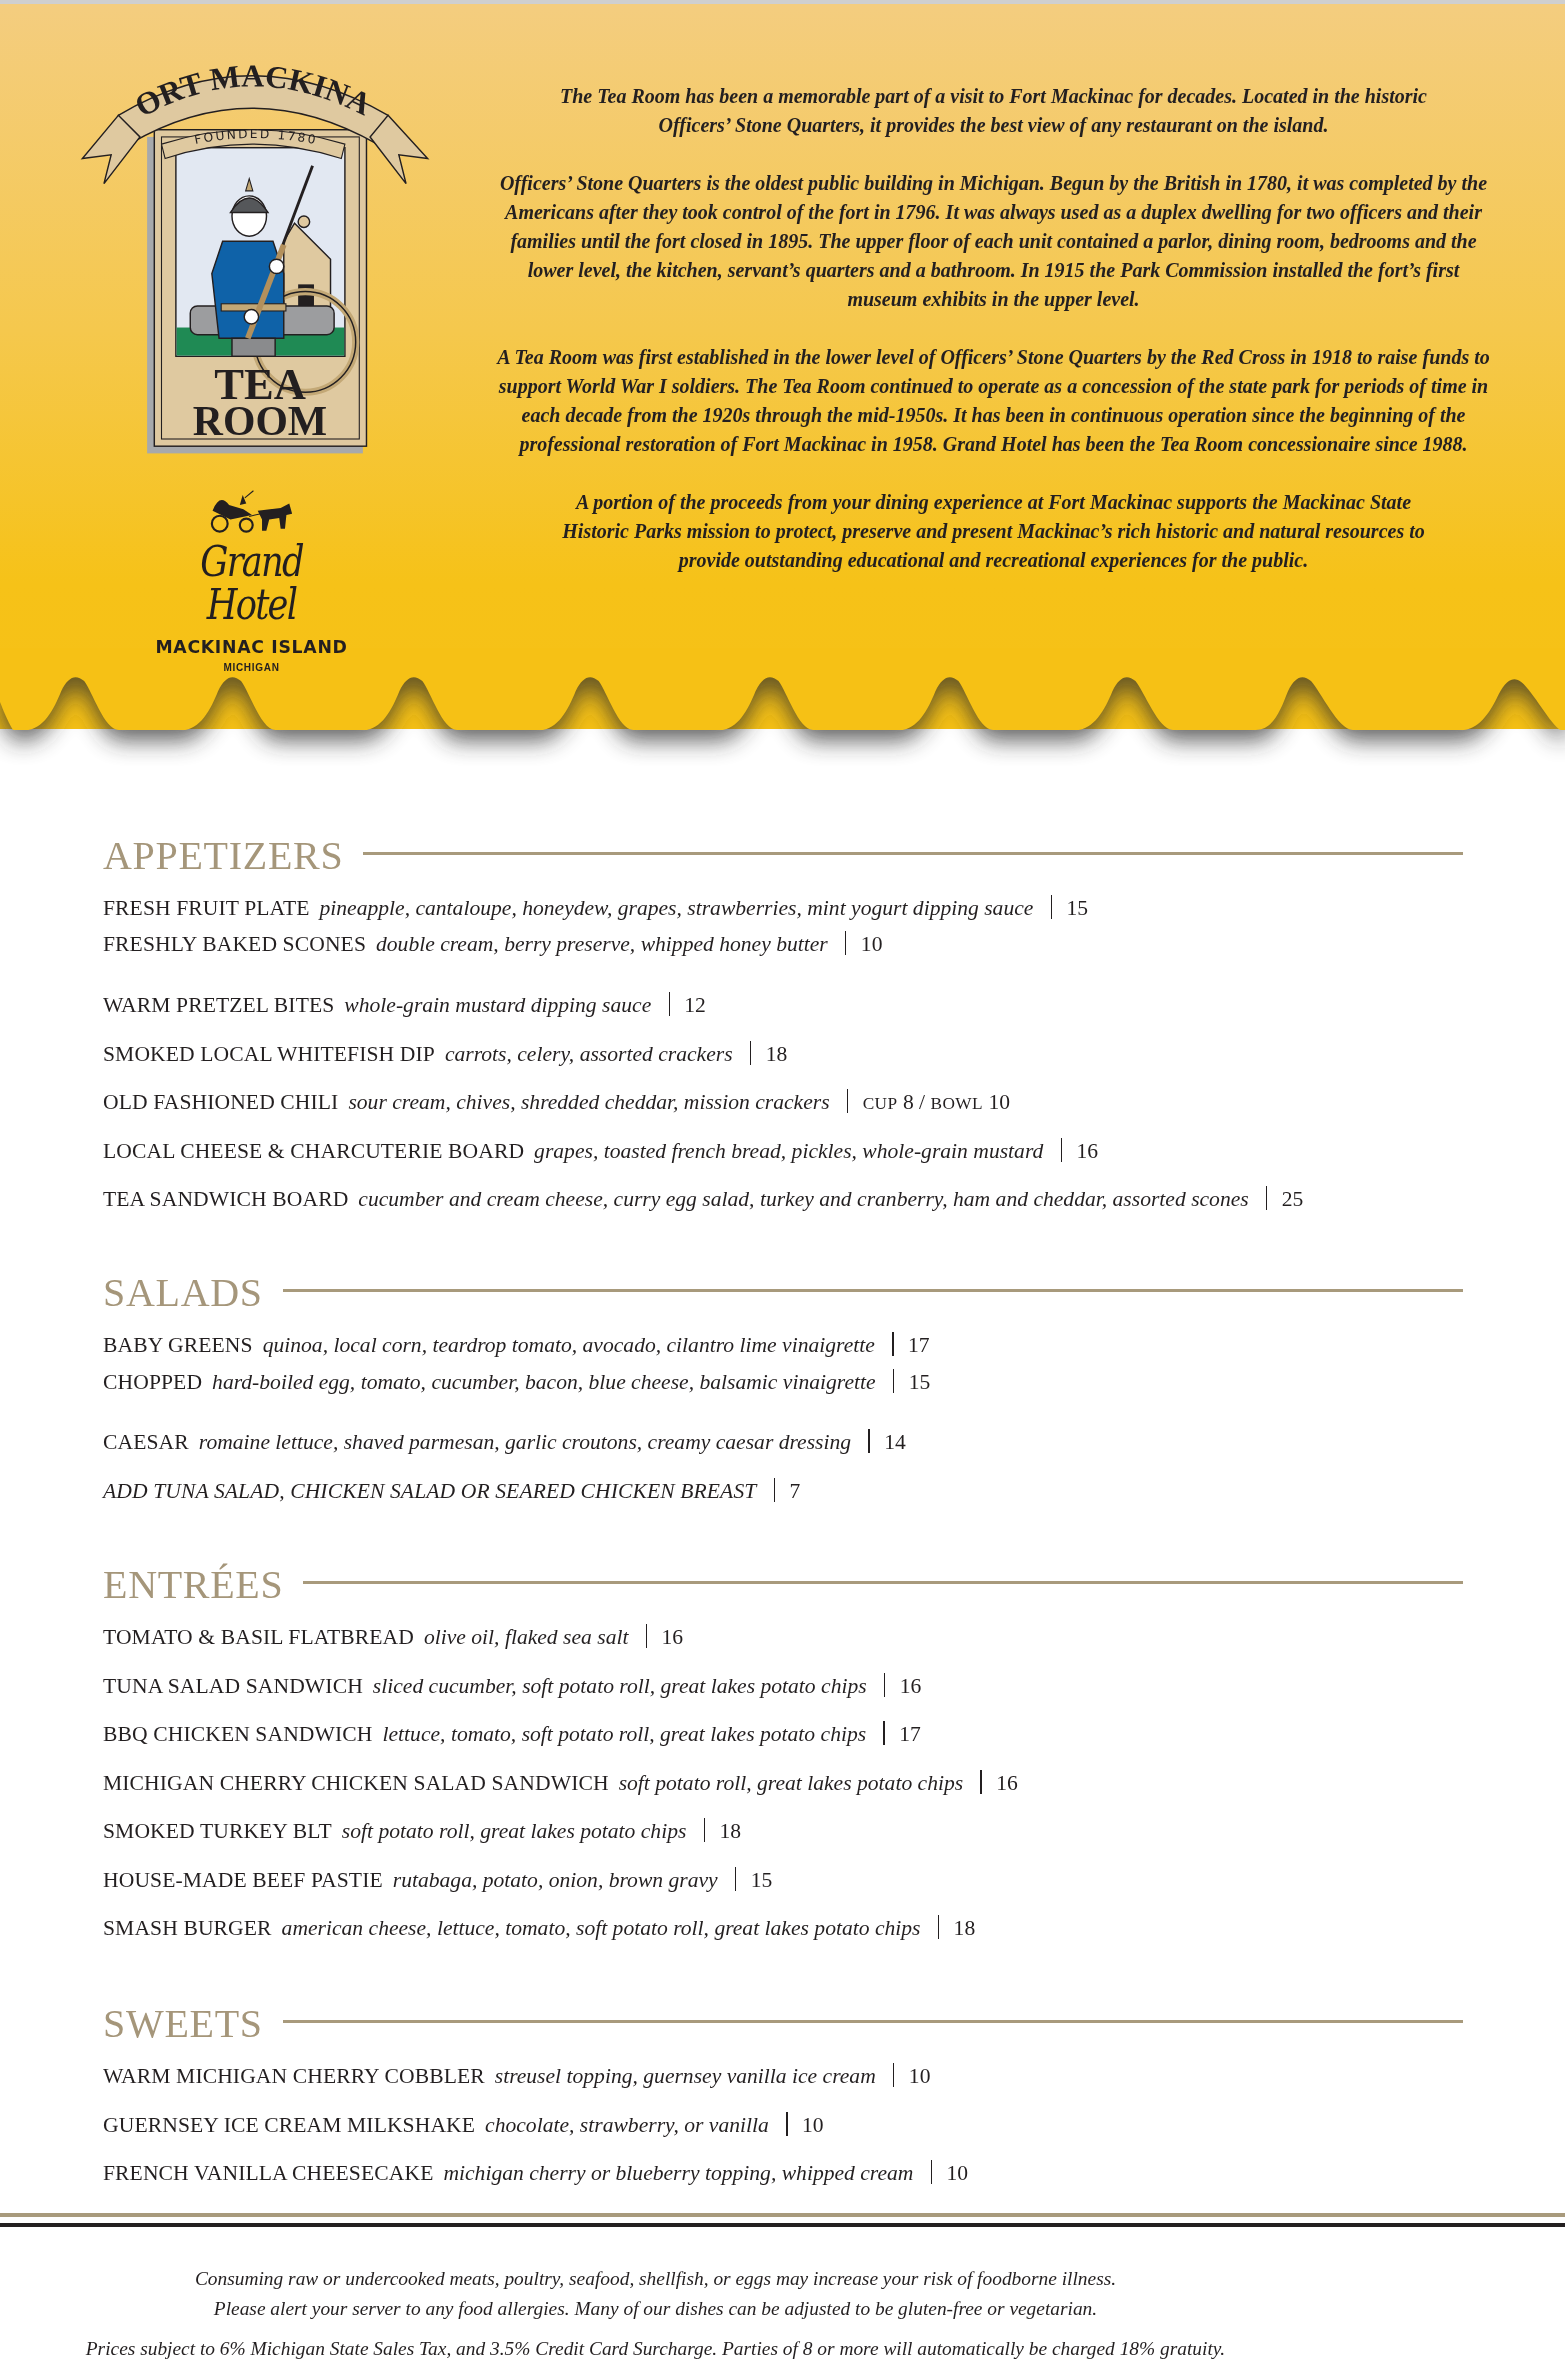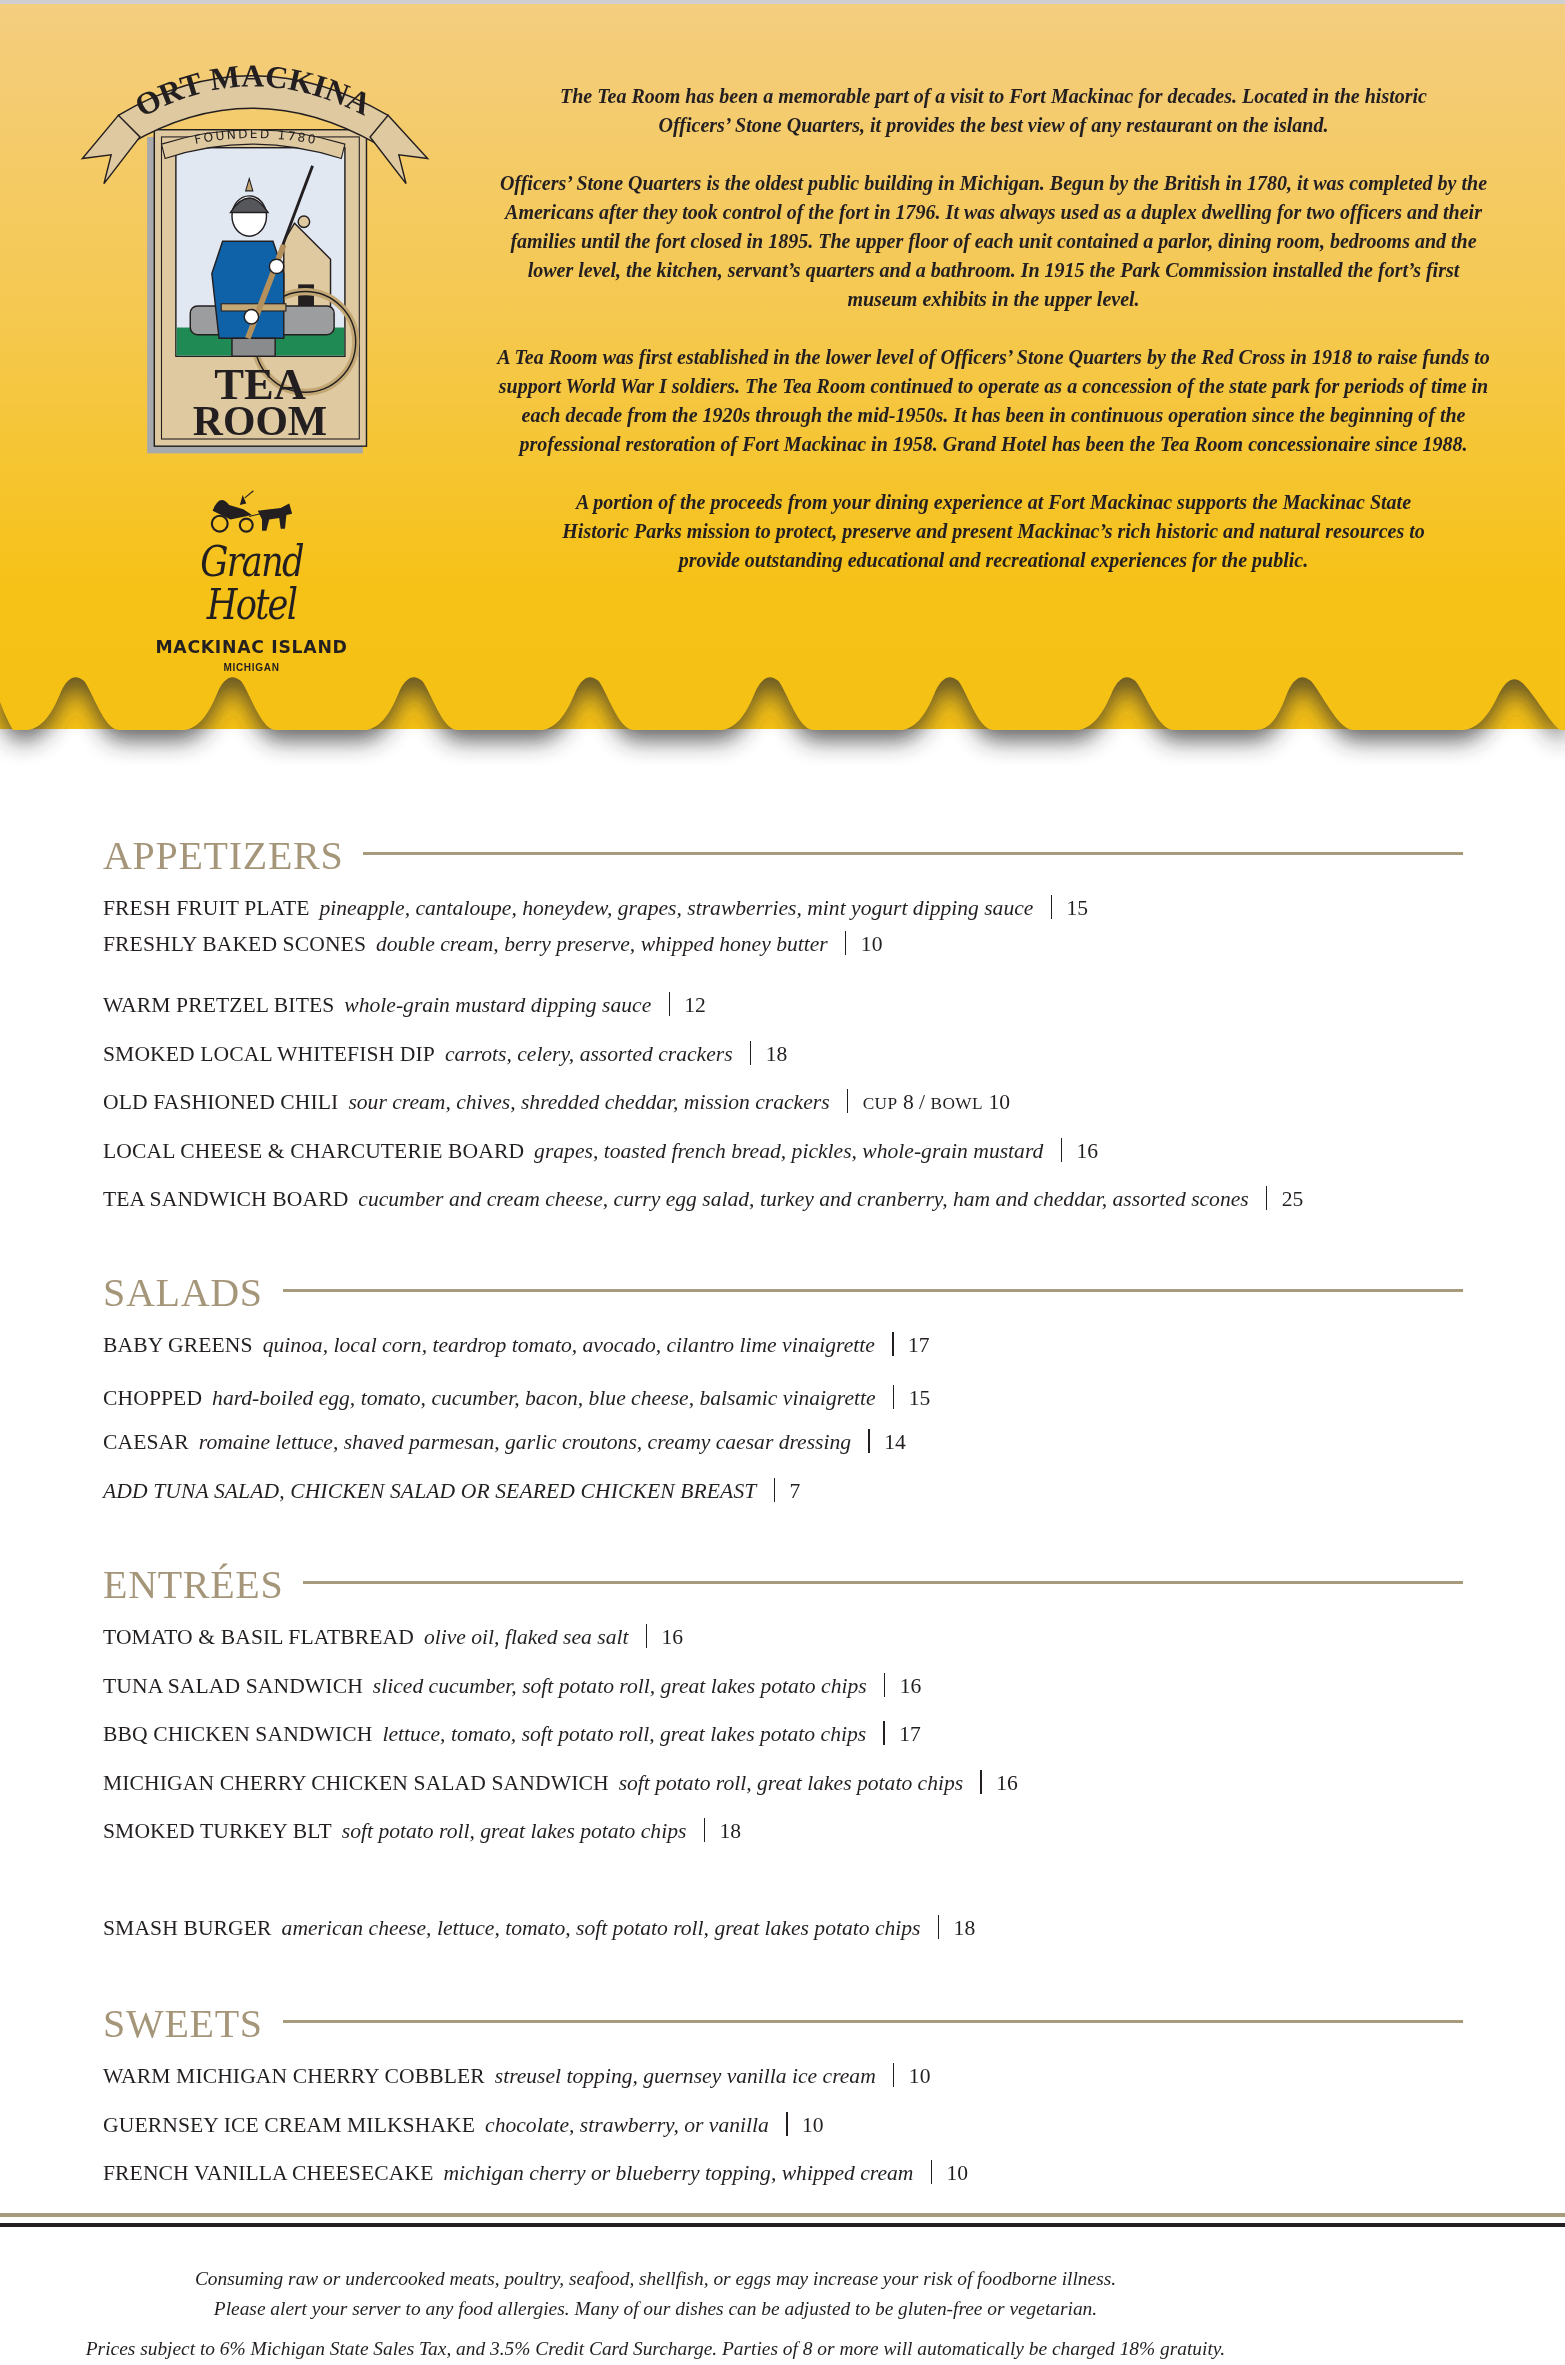--- a/index.html
+++ b/index.html
@@ -200,21 +200,21 @@
 </div>
 
 <div class="section" style="top:1232px;">
   <div class="sec-head">
     <span class="sec-title">SALADS</span>
     <span class="sec-rule"></span>
   </div>
   <div class="item" style="top:63px;">
     <span class="name">BABY GREENS</span><span class="desc">quinoa, local corn, teardrop tomato, avocado, cilantro lime vinaigrette</span><span class="pipe"></span><span class="price">17</span>
   </div>
-  <div class="item" style="top:116px;">
+  <div class="item" style="top:100px;">
     <span class="name">CHOPPED</span><span class="desc">hard-boiled egg, tomato, cucumber, bacon, blue cheese, balsamic vinaigrette</span><span class="pipe"></span><span class="price">15</span>
   </div>
   <div class="item" style="top:160px;">
     <span class="name">CAESAR</span><span class="desc">romaine lettuce, shaved parmesan, garlic croutons, creamy caesar dressing</span><span class="pipe"></span><span class="price">14</span>
   </div>
   <div class="item" style="top:209px;">
     <span class="name it">ADD TUNA SALAD, CHICKEN SALAD OR SEARED CHICKEN BREAST</span><span class="pipe"></span><span class="price">7</span>
   </div>
 </div>
 
@@ -230,20 +230,23 @@
     <span class="name">TUNA SALAD SANDWICH</span><span class="desc">sliced cucumber, soft potato roll, great lakes potato chips</span><span class="pipe"></span><span class="price">16</span>
   </div>
   <div class="item" style="top:160px;">
     <span class="name">BBQ CHICKEN SANDWICH</span><span class="desc">lettuce, tomato, soft potato roll, great lakes potato chips</span><span class="pipe"></span><span class="price">17</span>
   </div>
   <div class="item" style="top:209px;">
     <span class="name">MICHIGAN CHERRY CHICKEN SALAD SANDWICH</span><span class="desc">soft potato roll, great lakes potato chips</span><span class="pipe"></span><span class="price">16</span>
   </div>
   <div class="item" style="top:257px;">
     <span class="name">SMOKED TURKEY BLT</span><span class="desc">soft potato roll, great lakes potato chips</span><span class="pipe"></span><span class="price">18</span>
+  </div>
+  <div class="item" style="top:306px;">
+    <span class="name">HOUSE-MADE BEEF PASTIE</span><span class="desc">rutabaga, potato, onion, brown gravy</span><span class="pipe"></span><span class="price">15</span>
   </div>
   <div class="item" style="top:354px;">
     <span class="name">SMASH BURGER</span><span class="desc">american cheese, lettuce, tomato, soft potato roll, great lakes potato chips</span><span class="pipe"></span><span class="price">18</span>
   </div>
 </div>
 
 <div class="section" style="top:1963px;">
   <div class="sec-head">
     <span class="sec-title">SWEETS</span>
     <span class="sec-rule"></span>

